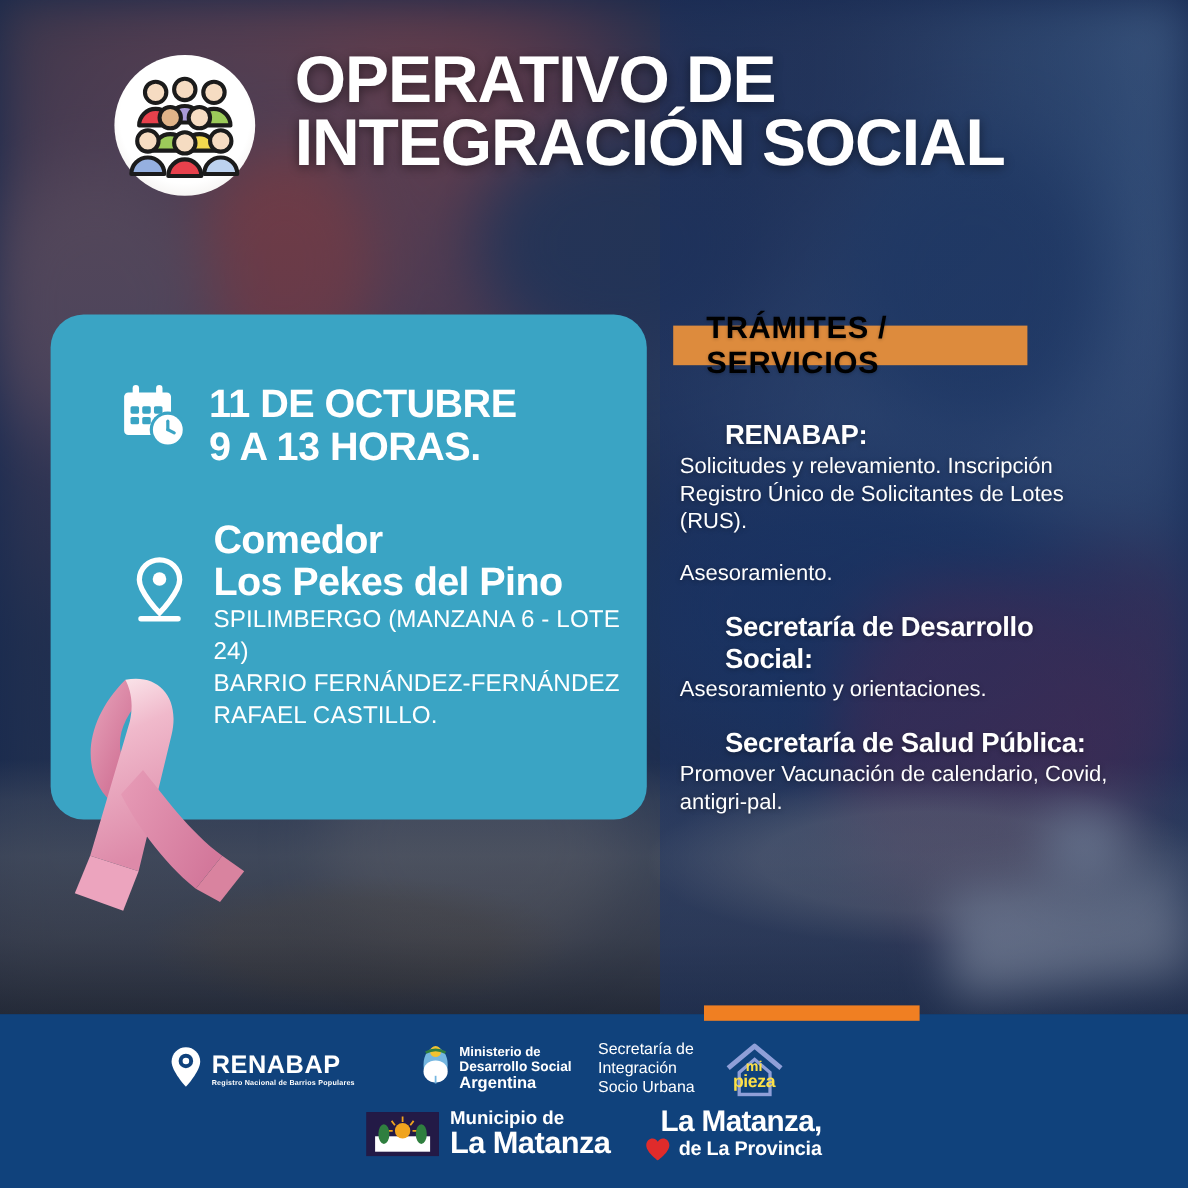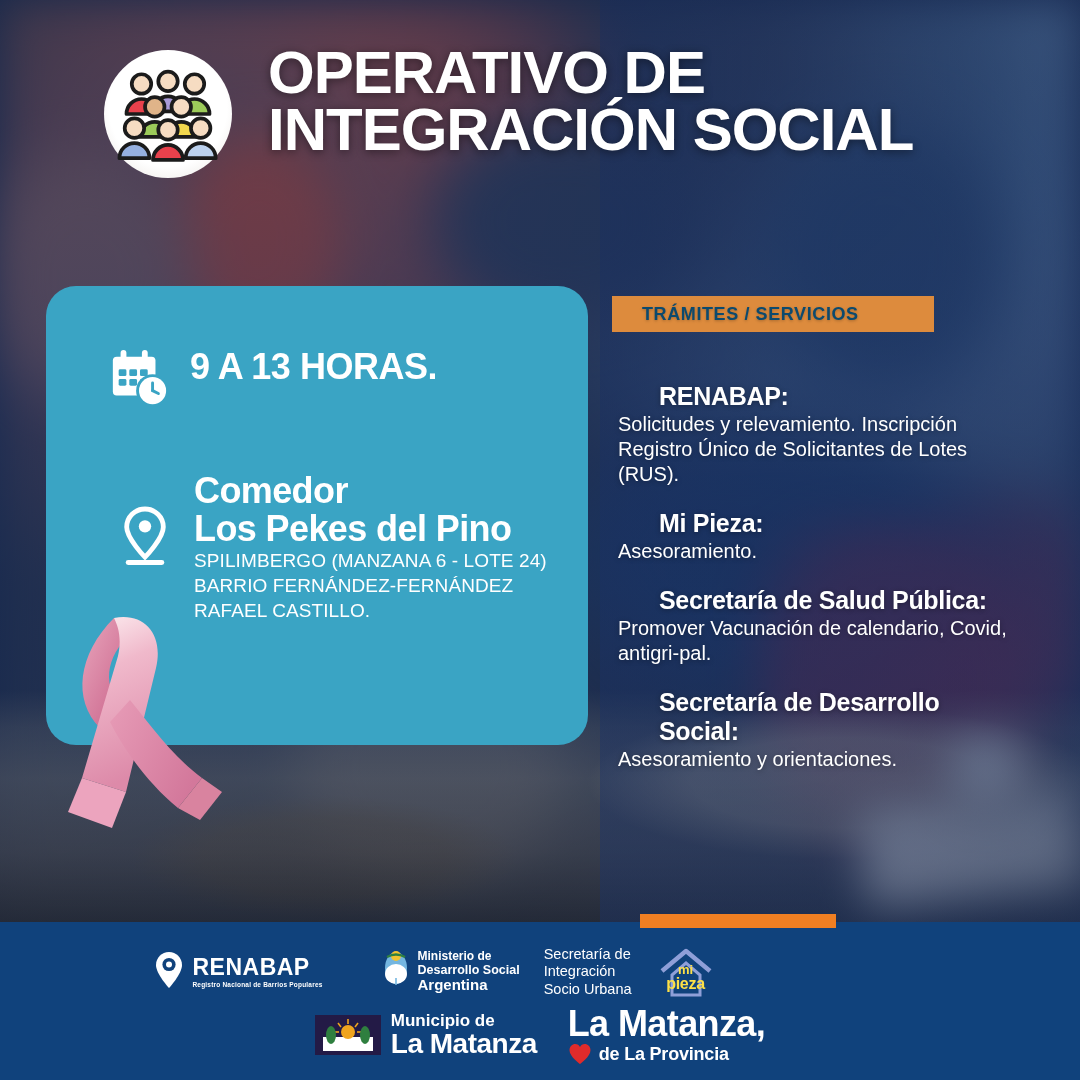--- a/index.html
+++ b/index.html
@@ -93,33 +93,33 @@
   .row{display:flex;align-items:flex-start;}
   .date-row{position:absolute;left:62px;top:62px;}
   .ico{flex:0 0 auto;}
   .date-text{
     margin-left:20px;color:#fff;font-weight:800;font-size:36px;line-height:1.08;
     letter-spacing:-.5px;text-transform:uppercase;
   }
   .place-row{position:absolute;left:72px;top:186px;width:470px;}
   .place-text{margin-left:22px;color:#fff;}
   .venue{font-weight:800;font-size:36px;line-height:1.06;letter-spacing:-.6px;}
-  .addr{font-size:19px;line-height:1.32;letter-spacing:.1px;text-transform:uppercase;font-weight:400;}
+  .addr{font-size:22px;line-height:1.32;letter-spacing:.1px;text-transform:uppercase;font-weight:400;}
   .pin-wrap{position:relative;top:32px;}
 
   
   .ribbon{position:absolute;left:52px;top:596px;width:200px;height:250px;}
 
   
   .svc-banner{
     position:absolute;left:612px;top:296px;width:322px;height:36px;
     background:#dd8b3d;display:flex;align-items:center;
   }
   .svc-banner span{
-    color:#0c4a6e;font-weight:700;font-size:18px;letter-spacing:.6px;margin-left:30px;
+    color:#000000;font-weight:700;font-size:28px;letter-spacing:.6px;margin-left:30px;
     text-shadow:0 1px 3px rgba(0,0,0,.25);
   }
   .svc-list{position:absolute;left:618px;top:382px;width:404px;color:#fff;}
   .svc-item{margin-bottom:22px;}
   .svc-h{font-weight:800;font-size:25px;line-height:1.16;letter-spacing:-.3px;
          text-shadow:0 1px 5px rgba(0,0,0,.35);margin-left:41px;}
   .svc-d{font-size:20px;line-height:1.25;letter-spacing:0;margin-top:1px;
          text-shadow:0 1px 5px rgba(0,0,0,.35);}
 
   
@@ -141,21 +141,21 @@
   .mipieza{position:relative;width:56px;height:50px;}
   .mp-txt{position:absolute;left:0;right:0;top:16px;text-align:center;color:#fde047;line-height:1;}
   .mp-txt .m1{font-size:13px;font-weight:700;}
   .mp-txt .m2{font-size:16px;font-weight:800;letter-spacing:-.3px;}
   .muni{display:flex;align-items:center;}
   .muni-shield{width:66px;height:40px;position:relative;background:#231a46;overflow:hidden;}
   .muni-txt{margin-left:10px;color:#fff;line-height:1.02;}
   .muni-txt .t1{font-size:17px;font-weight:600;}
   .muni-txt .t2{font-size:28px;font-weight:800;letter-spacing:-.5px;}
   .prov{color:#fff;line-height:1.02;}
-  .prov .p1{font-size:36px;font-weight:800;letter-spacing:-.6px;}
+  .prov .p1{font-size:27px;font-weight:800;letter-spacing:-.6px;text-align:right;}
   .prov .p2{display:flex;align-items:center;font-size:18px;font-weight:700;letter-spacing:-.2px;}
 </style>
 </head>
 <body>
 
 <div class="poster">
 
   <div class="photo">
     <div class="layer bg-base blur"></div>
     <div class="layer bg-mid blur"></div>
@@ -223,20 +223,21 @@
           </g>
           <circle cx="46" cy="44" r="17" fill="#3aa4c4"></circle>
           <circle cx="46" cy="44" r="14" fill="#ffffff"></circle>
           <g stroke="#3aa4c4" stroke-width="3" stroke-linecap="round">
             <line x1="46" y1="44" x2="46" y2="36"></line>
             <line x1="46" y1="44" x2="52" y2="47"></line>
           </g>
         </svg>
       </span>
       <div class="date-text">
+        <div>11 DE OCTUBRE</div>
         <div>9 A 13 HORAS.</div>
       </div>
     </div>
 
     <div class="row place-row">
       <span class="ico pin-wrap">
         <svg width="54" height="62" viewBox="0 0 56 64" aria-hidden="true">
           <path d="M28 5 C17.5 5 9 13.4 9 23.8 C9 35.6 28 55 28 55 C28 55 47 35.6 47 23.8 C47 13.4 38.5 5 28 5 Z" fill="none" stroke="#ffffff" stroke-width="5"></path>
           <circle cx="28" cy="23" r="6.4" fill="#ffffff"></circle>
           <rect x="8" y="58" width="40" height="5" rx="2.5" fill="#ffffff"></rect>
@@ -284,30 +285,29 @@
   <div class="svc-banner">
     <span>TRÁMITES / SERVICIOS</span>
   </div>
 
   <div class="svc-list">
     <div class="svc-item">
       <div class="svc-h">RENABAP:</div>
       <div class="svc-d">Solicitudes y relevamiento. Inscripción Registro Único de Solicitantes de Lotes (RUS).</div>
     </div>
     <div class="svc-item">
-      <div class="svc-h">Mi Pieza:</div>
       <div class="svc-d">Asesoramiento.</div>
+    </div>
+    <div class="svc-item">
+      <div class="svc-h">Secretaría de Desarrollo Social:</div>
+      <div class="svc-d">Asesoramiento y orientaciones.</div>
     </div>
     <div class="svc-item">
       <div class="svc-h">Secretaría de Salud Pública:</div>
       <div class="svc-d">Promover Vacunación de calendario, Covid, antigri-pal.</div>
-    </div>
-    <div class="svc-item">
-      <div class="svc-h">Secretaría de Desarrollo Social:</div>
-      <div class="svc-d">Asesoramiento y orientaciones.</div>
     </div>
   </div>
 
   <div class="footer">
     <div class="orange-tab"></div>
 
     <div class="logorow1">
 
       <div class="lg renabap">
         <span>

